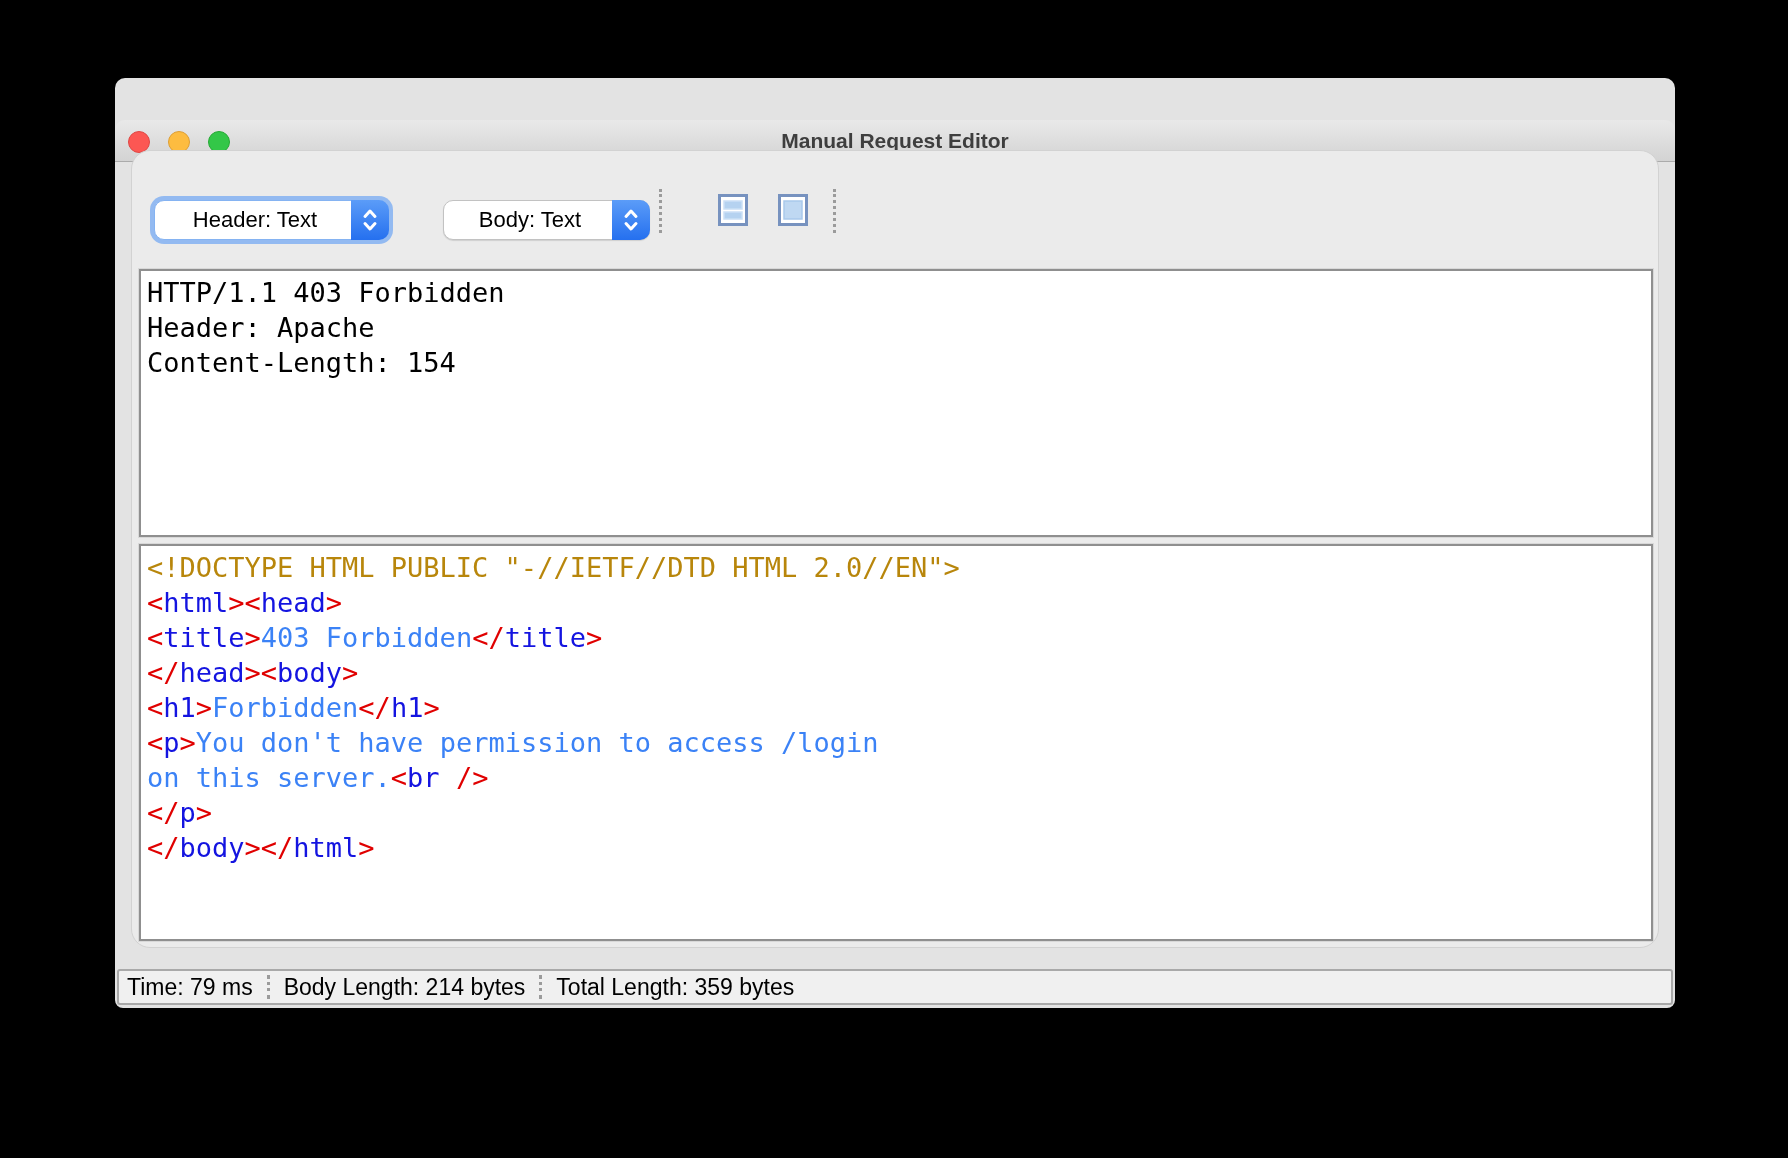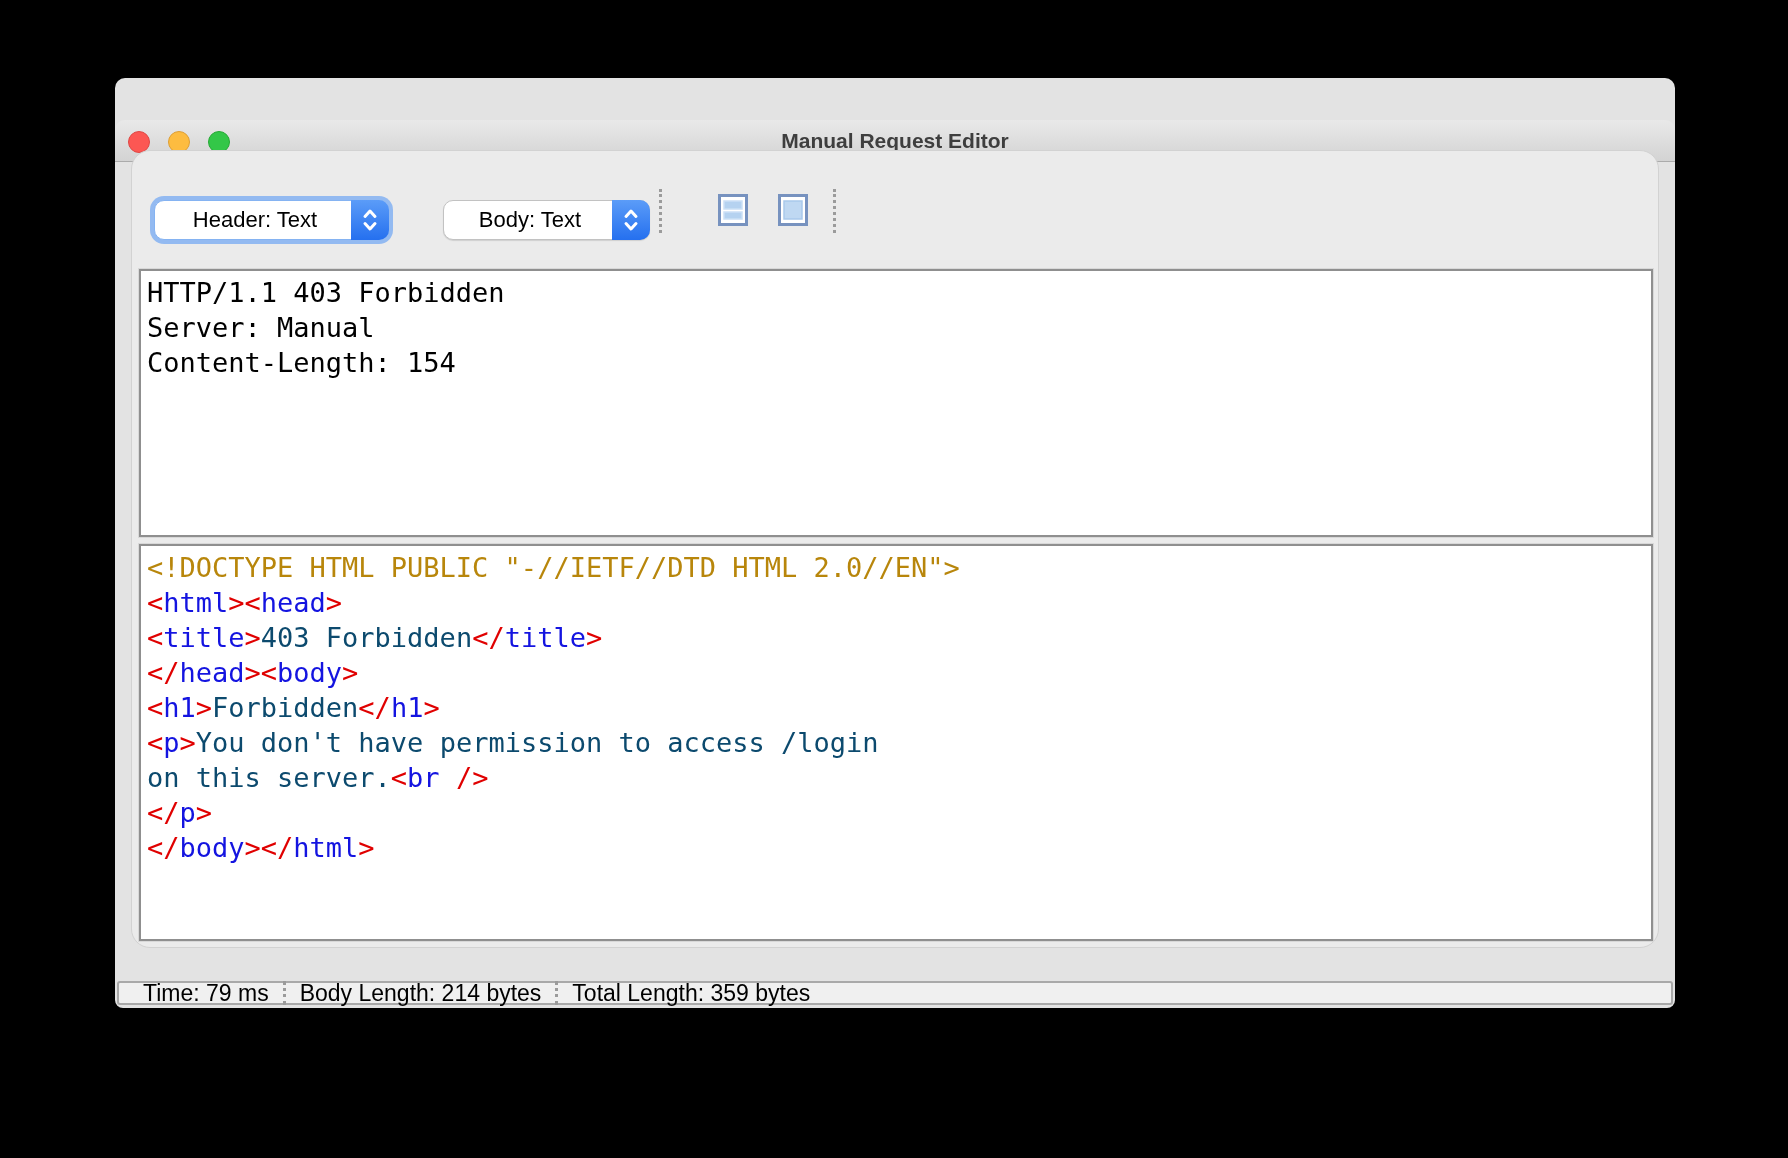--- a/index.html
+++ b/index.html
@@ -73,27 +73,27 @@
     font-family:"DejaVu Sans Mono", monospace; font-size:27px; line-height:35px; color:#000;
     white-space:pre;
   }
   .header-pane { top:118px; height:268px; }
   .body-pane   { top:393px; height:397px; }
   .code-line { height:35px; }
 
   .tok-d { color:#B8860B; }
   .tok-b { color:#E00000; }
   .tok-n { color:#1414E0; }
-  .tok-t { color:#0c4a6e; }
+  .tok-t { color:#3b82f6; }
 
   
   .statusbar {
-    position:absolute; left:2px; right:2px; bottom:3px; height:24px;
+    position:absolute; left:2px; right:2px; bottom:3px; height:36px;
     background:#F0F0F0; border:2px solid #A9A9A9; border-radius:3px;
-    display:flex; align-items:center; gap:14px; padding:0 24px;
+    display:flex; align-items:center; gap:14px; padding:0 8px;
     font-size:23px; color:#000; white-space:nowrap;
   }
   .statusbar .vdots.small { height:24px; }
 </style>
 </head>
 <body>
 
 <div class="canvas">
   <div class="window">
 
@@ -139,21 +139,21 @@
 
       <button class="icon-btn icon-btn-2" title="">
         <svg width="30" height="32" viewBox="0 0 30 32">
           <rect x="1.5" y="1.5" width="27" height="29" fill="#fff" stroke="#7792BF" stroke-width="3"></rect>
           <rect x="6" y="7" width="18" height="18" fill="#BFD8F2" stroke="#A9C9EB" stroke-width="1.5"></rect>
         </svg>
       </button>
 
       <div class="tool-sep sep-2 vdots"></div>
 
-      <div class="textpane header-pane"><div class="code-line">HTTP/1.1 403 Forbidden</div><div class="code-line">Server: Manual</div><div class="code-line">Content-Length: 154</div></div>
+      <div class="textpane header-pane"><div class="code-line">HTTP/1.1 403 Forbidden</div><div class="code-line">Header: Apache</div><div class="code-line">Content-Length: 154</div></div>
 
       <div class="textpane body-pane"><div class="code-line"><span class="tok-d">&lt;!DOCTYPE HTML PUBLIC "-//IETF//DTD HTML 2.0//EN"&gt;</span></div><div class="code-line"><span class="tok-b">&lt;</span><span class="tok-n">html</span><span class="tok-b">&gt;&lt;</span><span class="tok-n">head</span><span class="tok-b">&gt;</span></div><div class="code-line"><span class="tok-b">&lt;</span><span class="tok-n">title</span><span class="tok-b">&gt;</span><span class="tok-t">403 Forbidden</span><span class="tok-b">&lt;/</span><span class="tok-n">title</span><span class="tok-b">&gt;</span></div><div class="code-line"><span class="tok-b">&lt;/</span><span class="tok-n">head</span><span class="tok-b">&gt;&lt;</span><span class="tok-n">body</span><span class="tok-b">&gt;</span></div><div class="code-line"><span class="tok-b">&lt;</span><span class="tok-n">h1</span><span class="tok-b">&gt;</span><span class="tok-t">Forbidden</span><span class="tok-b">&lt;/</span><span class="tok-n">h1</span><span class="tok-b">&gt;</span></div><div class="code-line"><span class="tok-b">&lt;</span><span class="tok-n">p</span><span class="tok-b">&gt;</span><span class="tok-t">You don't have permission to access /login</span></div><div class="code-line"><span class="tok-t">on this server.</span><span class="tok-b">&lt;</span><span class="tok-n">br</span><span class="tok-t"> </span><span class="tok-b">/&gt;</span></div><div class="code-line"><span class="tok-b">&lt;/</span><span class="tok-n">p</span><span class="tok-b">&gt;</span></div><div class="code-line"><span class="tok-b">&lt;/</span><span class="tok-n">body</span><span class="tok-b">&gt;&lt;/</span><span class="tok-n">html</span><span class="tok-b">&gt;</span></div></div>
 
     </div>
 
     <div class="statusbar">
         <span>Time: 79 ms</span>
         <div class="vdots small"></div>
         <span>Body Length: 214 bytes</span>
         <div class="vdots small"></div>

